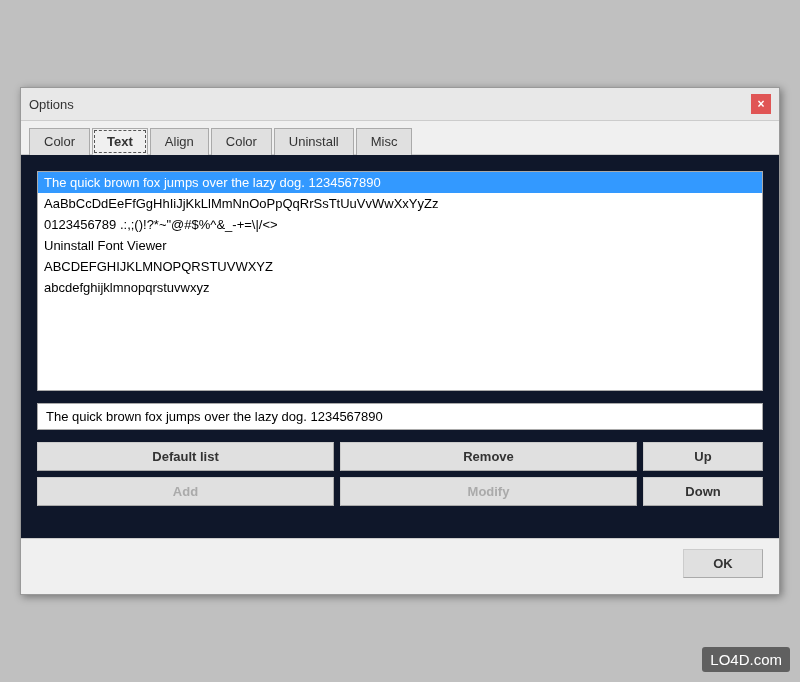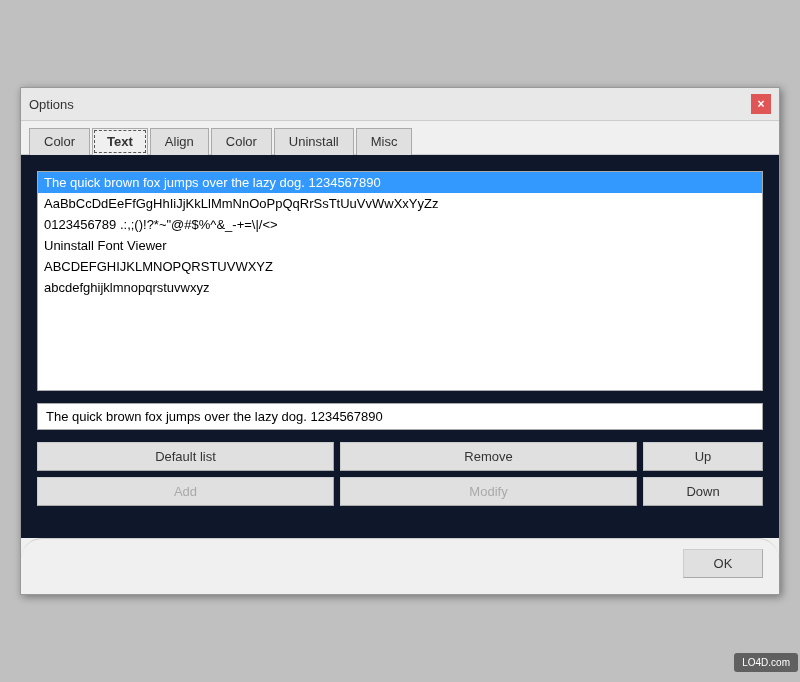--- a/index.html
+++ b/index.html
@@ -135,49 +135,49 @@
 
     .btn {
       padding: 6px 10px;
       background: #e0e0e0;
       border: 1px solid #aaa;
       border-top-color: #ccc;
       border-left-color: #ccc;
       cursor: pointer;
       font-size: 13px;
       color: #333;
+      font-weight: bold;
     }
 
     .btn:disabled, .btn.disabled {
       color: #aaa;
       cursor: default;
     }
 
     .footer {
       display: flex;
       justify-content: flex-end;
       padding: 10px 16px 16px 16px;
       gap: 8px;
       background: #f0f0f0;
       border-top: 1px solid #ccc;
-      border-radius: 21px;
     }
 
     .footer .btn {
       min-width: 80px;
     }
 
     .watermark {
       position: fixed;
       bottom: 10px;
-      right: 2px;
+      right: 10px;
       background: rgba(0,0,0,0.5);
       color: white;
       padding: 4px 8px;
-      font-size: 10px;
+      font-size: 15px;
       border-radius: 3px;
     }
   </style>
 </head>
 <body>
 
 <div class="window">
 
   <div class="title-bar">
     <span class="title-bar-text">Options</span>

